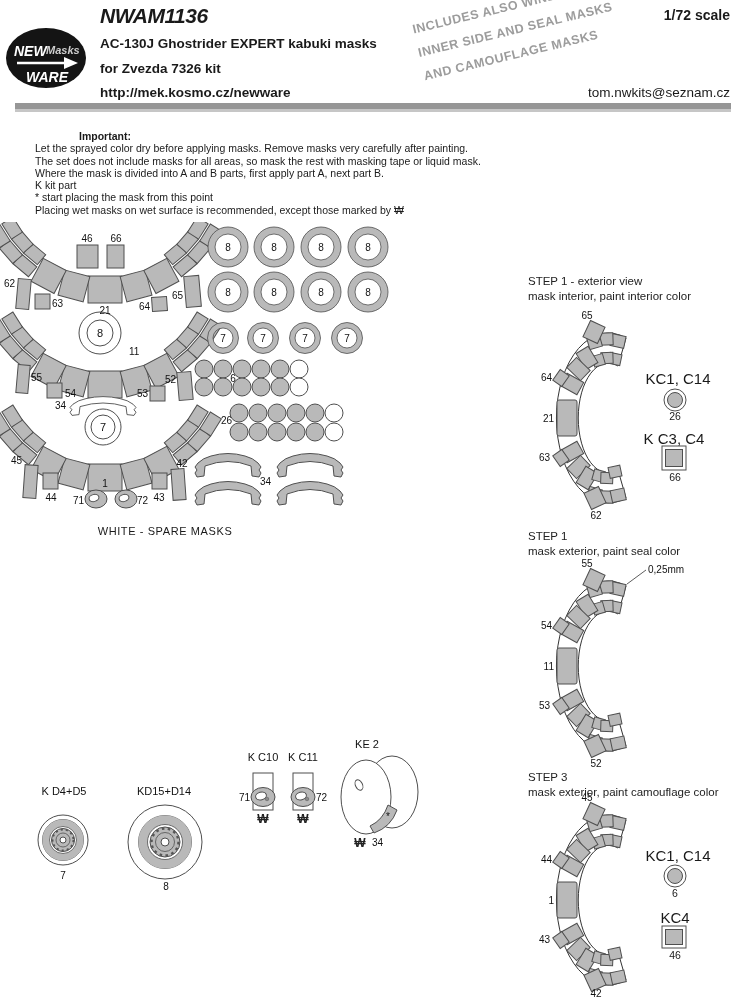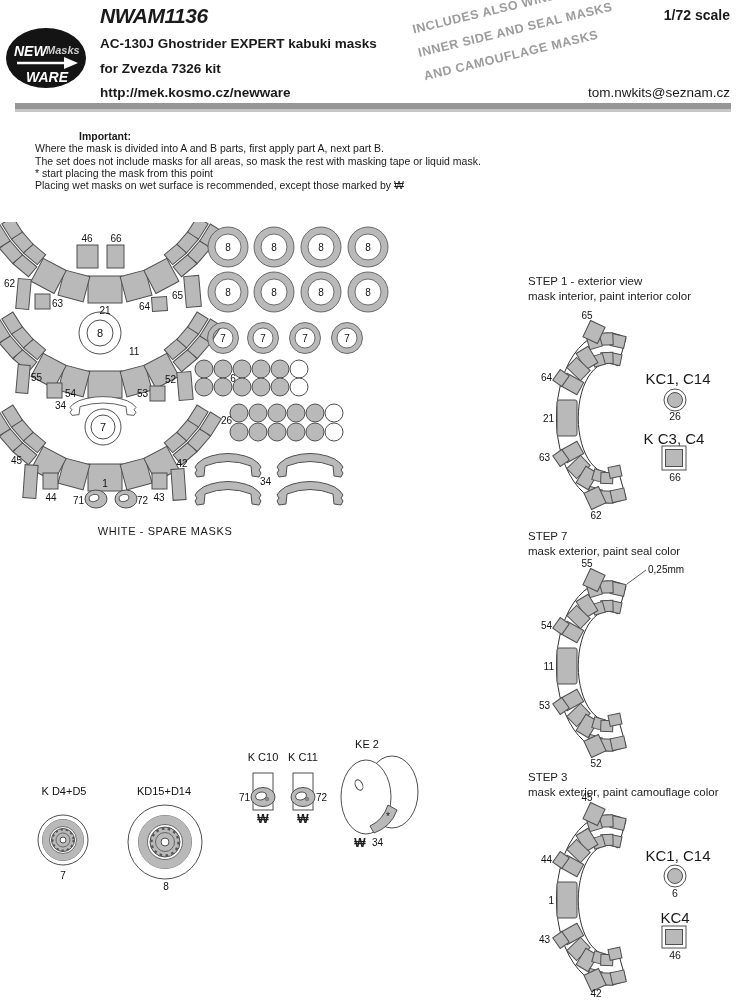--- a/index.html
+++ b/index.html
@@ -57,22 +57,24 @@
   <div class="abs stamp">
     <div>INCLUDES ALSO WINDOWS</div>
     <div>INNER SIDE AND SEAL MASKS</div>
     <div>AND CAMOUFLAGE MASKS</div>
   </div>
 
   <div class="abs bar"></div>
 
   <div class="abs imp">
     <div class="h">Important:</div>
+    <div>Let the sprayed color dry before applying masks. Remove masks very carefully after painting.</div>
+    <div>The set does not include masks for all areas, so mask the rest with masking tape or liquid mask.</div>
     <div>Where the mask is divided into A and B parts, first apply part A, next part B.</div>
-    <div>The set does not include masks for all areas, so mask the rest with masking tape or liquid mask.</div>
+    <div>K kit part</div>
     <div>* start placing the mask from this point</div>
     <div>Placing wet masks on wet surface is recommended, except those marked by ₩</div>
   </div>
 
   <svg class="abs" style="left:0;top:222px" width="400" height="296" viewBox="0 222 400 296">
     <defs>
 
       <path id="crownp" d="M4,28 L2,24 L4,21 L2,18 L5,14 Q10,9 18,7 Q35,2 52,7 Q60,9 65,14 L68,18 L66,21 L68,24 L66,28 L59,27 L58,17 Q35,8 12,17 L11,27 Z"></path>
 
       <g id="fanarc">
@@ -271,21 +273,21 @@
       <circle class="piece" cx="13" cy="13" r="7.5"></circle>
   </svg>
   <div class="abs badge-num" style="left:645px;top:410px">26</div>
   <div class="abs badge-name" style="left:636px;top:430px">K C3, C4</div>
   <svg class="abs" style="left:661px;top:445px" width="26" height="26" viewBox="0 0 26 26">
     <rect class="outline" x="1" y="1" width="24" height="24"></rect>
       <rect class="piece" x="4.5" y="4.5" width="17" height="17"></rect>
   </svg>
   <div class="abs badge-num" style="left:645px;top:471px">66</div>
 
-  <div class="abs stitle" style="top:530px">STEP 7</div>
+  <div class="abs stitle" style="top:530px">STEP 1</div>
   <div class="abs stitle" style="top:545px">mask exterior, paint seal color</div>
   <svg class="abs" style="left:528px;top:556px" width="180" height="215" viewBox="0 0 180 215">
     <use href="#cres"></use>
     <line x1="99" y1="28" x2="118" y2="14" stroke="#333" stroke-width="0.8"></line>
     <text class="lb" x="120" y="17">0,25mm</text>
     <text class="lb" x="59" y="11" text-anchor="middle">55</text>
     <text class="lb" x="24" y="73" text-anchor="end">54</text>
     <text class="lb" x="26" y="114" text-anchor="end">11</text>
     <text class="lb" x="22" y="153" text-anchor="end">53</text>
     <text class="lb" x="68" y="211" text-anchor="middle">52</text>

